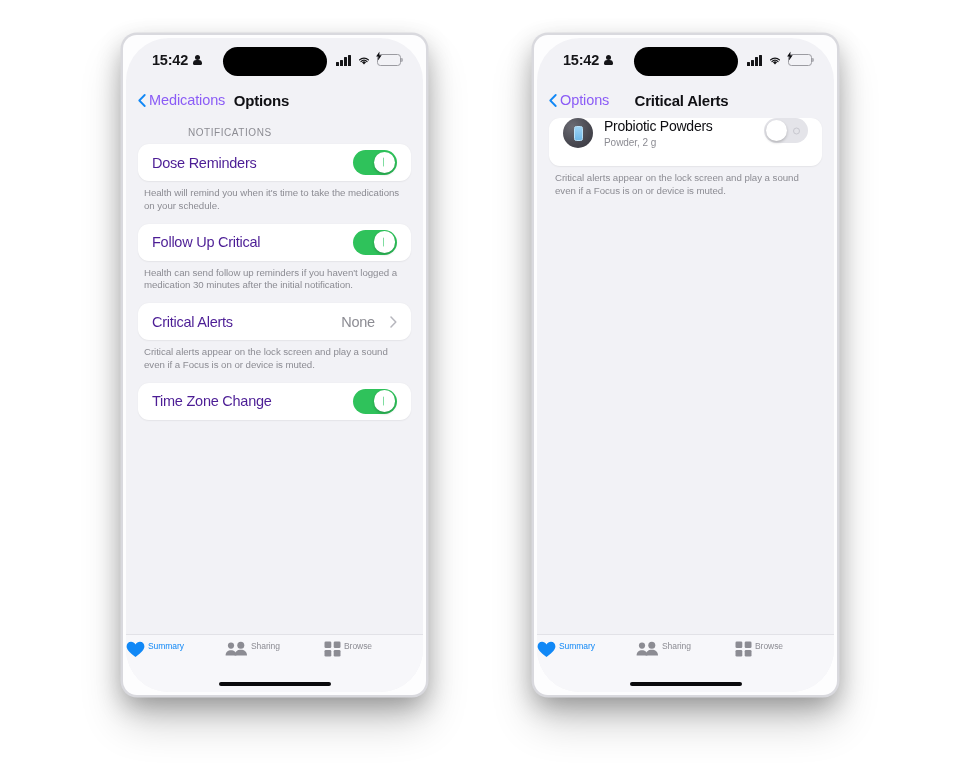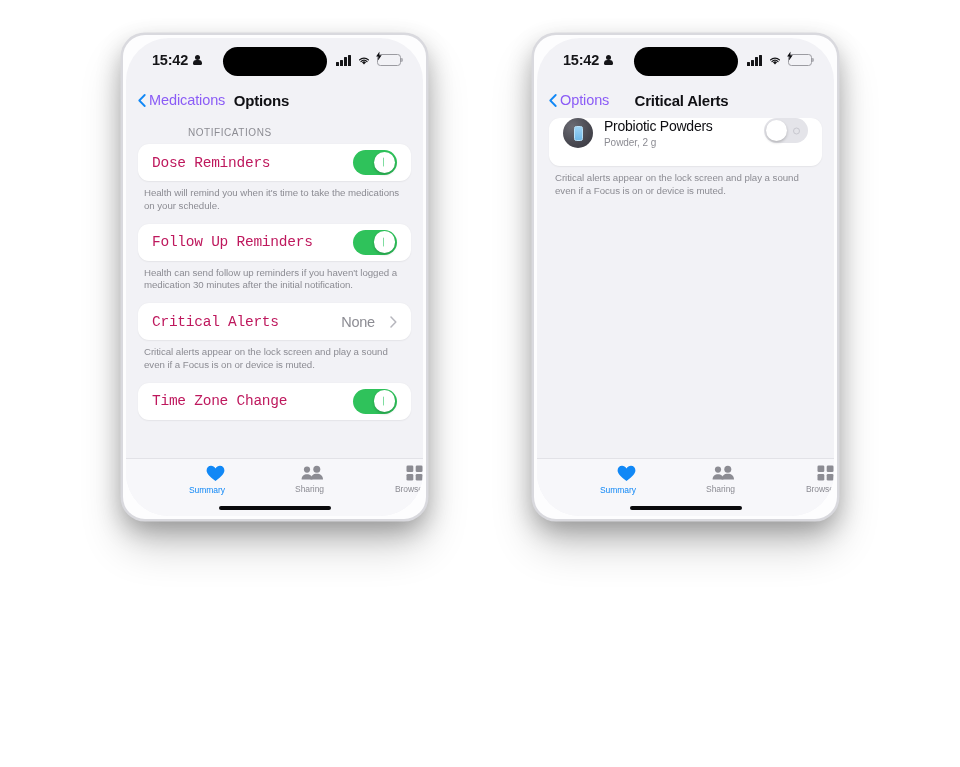--- a/index.html
+++ b/index.html
@@ -24,22 +24,22 @@
     align-items: flex-start;
     gap: 108px;
     padding-top: 35px;
     box-sizing: border-box;
   }
 
   
   .phone {
     position: relative;
     width: 303px;
-    height: 484px;
-    border-radius: 22px;
+    height: 660px;
+    border-radius: 14px;
     background: #fdfdfe;
     box-shadow:
       0 0 0 2.5px #d9d9de,
       0 10px 26px rgba(0,0,0,0.30),
       0 26px 44px rgba(0,0,0,0.20);
     overflow: hidden;
     flex: 0 0 auto;
   }
   .screen {
     position: absolute;
@@ -217,24 +217,23 @@
     box-shadow: 0 0.5px 1.5px rgba(0,0,0,0.06);
   }
   .row {
     display: flex;
     align-items: center;
     min-height: 37px;
     gap: 10px;
   }
   .row-label {
     font-size: 14.5px;
-    color: #be185d;
+    color: #4c1d95;
     letter-spacing: -0.25px;
     flex: 1 1 auto;
-    font-family: Liberation Mono, monospace;
   }
   .row-value {
     font-size: 14.5px;
     color: #8c8c93;
     letter-spacing: -0.2px;
   }
   .chev-right {
     display:block;
     width: 7px;
     height: 12px;
@@ -331,22 +330,22 @@
     background: #f7f7fa;
     border-top: 0.5px solid #e2e2e7;
     display: flex;
     align-items: flex-start;
     padding-top: 6px;
     box-sizing: border-box;
   }
   .tab {
     flex: 1 1 0;
     display: flex;
-    flex-direction: column;
-    align-items: flex-end;
+    flex-direction: row;
+    align-items: flex-start;
     gap: 3px;
     cursor: pointer;
   }
   .tab .tab-label {
     font-size: 8.5px;
     letter-spacing: -0.05px;
     color: #8c8c93;
   }
   .tab.active .tab-label { color: #1188f6; }
   .tab svg { display:block; }
@@ -418,21 +417,21 @@
               <span class="knob">
                   <span class="knob-line"></span>
                 </span>
             </span>
           </div>
         </div>
         <div class="footnote">Health will remind you when it's time to take the medications on your schedule.</div>
 
         <div class="card">
           <div class="row">
-            <span class="row-label">Follow Up Reminders</span>
+            <span class="row-label">Follow Up Critical</span>
             <span class="toggle on">
               <span class="knob">
                   <span class="knob-line"></span>
                 </span>
             </span>
           </div>
         </div>
         <div class="footnote">Health can send follow up reminders if you haven't logged a medication 30 minutes after the initial notification.</div>
 
         <div class="card">

